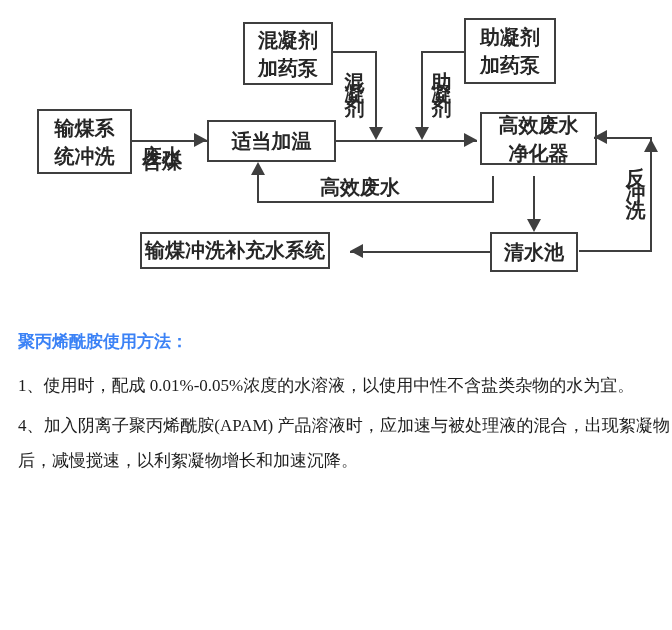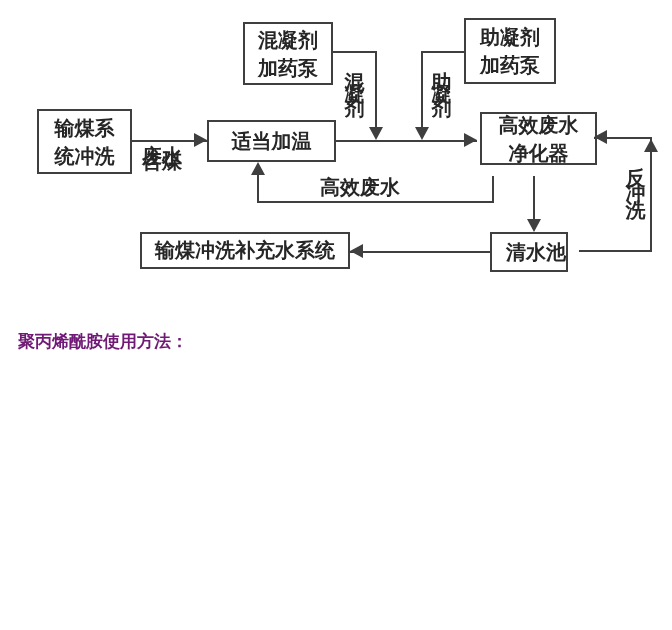--- a/index.html
+++ b/index.html
@@ -42,21 +42,21 @@
     white-space:nowrap;
   }
   .vtext.wide{letter-spacing:17px;}
   
   .instructions{
     position:absolute;left:18px;top:331px;width:652px;
     color:#1c1c1c;font-size:17px;
   }
   .instructions h2{
     margin:0 0 15px 0;
-    font-size:17px;font-weight:bold;line-height:22px;color:#701a75;
+    font-size:17px;font-weight:bold;line-height:22px;color:#3b82f6;
   }
   .instructions p{
     margin:0 0 5px 0;
     line-height:35px;
     text-align:justify;
   }
 </style>
 </head>
 <body>
 
@@ -81,25 +81,25 @@
 
     <div class="box single" style="left:207px;top:120px;width:129px;height:42px;">
       <span>适当加温</span>
     </div>
 
     <div class="box" style="left:480px;top:112px;width:117px;height:53px;">
       <span>高效废水</span>
       <span>净化器</span>
     </div>
 
-    <div class="box single" style="left:490px;top:232px;width:78px;height:40px;align-items:flex-end;">
+    <div class="box single" style="left:490px;top:232px;width:88px;height:40px;">
       <span>清水池</span>
     </div>
 
-    <div class="box single" style="left:140px;top:232px;width:210px;height:37px;">
+    <div class="box single" style="left:140px;top:232px;width:190px;height:37px;">
       <span>输煤冲洗补充水系统</span>
     </div>
 
     <span class="flabel" style="left:142px;top:112px;margin-top:36px;">含煤</span>
     <span class="flabel" style="left:142px;top:143px;">废水</span>
 
     <span class="flabel vtext" style="left:342px;top:56px;">混凝剂</span>
     <span class="flabel vtext" style="left:429px;top:56px;">助凝剂</span>
 
     <span class="flabel" style="left:320px;top:174px;">高效废水</span>
@@ -134,15 +134,17 @@
 
     <div class="vline" style="left:492px;top:176px;height:27px;"></div>
     <div class="hline" style="left:257px;top:201px;width:237px;"></div>
     <div class="vline" style="left:257px;top:172px;height:31px;"></div>
     <div class="arrow up" style="left:251px;top:162px;"></div>
 
   </div>
 
   <div class="instructions">
     <h2>聚丙烯酰胺使用方法：</h2>
+    <p>1、使用时，配成 0.01%-0.05%浓度的水溶液，以使用中性不含盐类杂物的水为宜。</p>
+    <p>4、加入阴离子聚丙烯酰胺(APAM) 产品溶液时，应加速与被处理液的混合，出现絮凝物后，减慢搅速，以利絮凝物增长和加速沉降。</p>
   </div>
 
 </div>
 
 </body></html>

